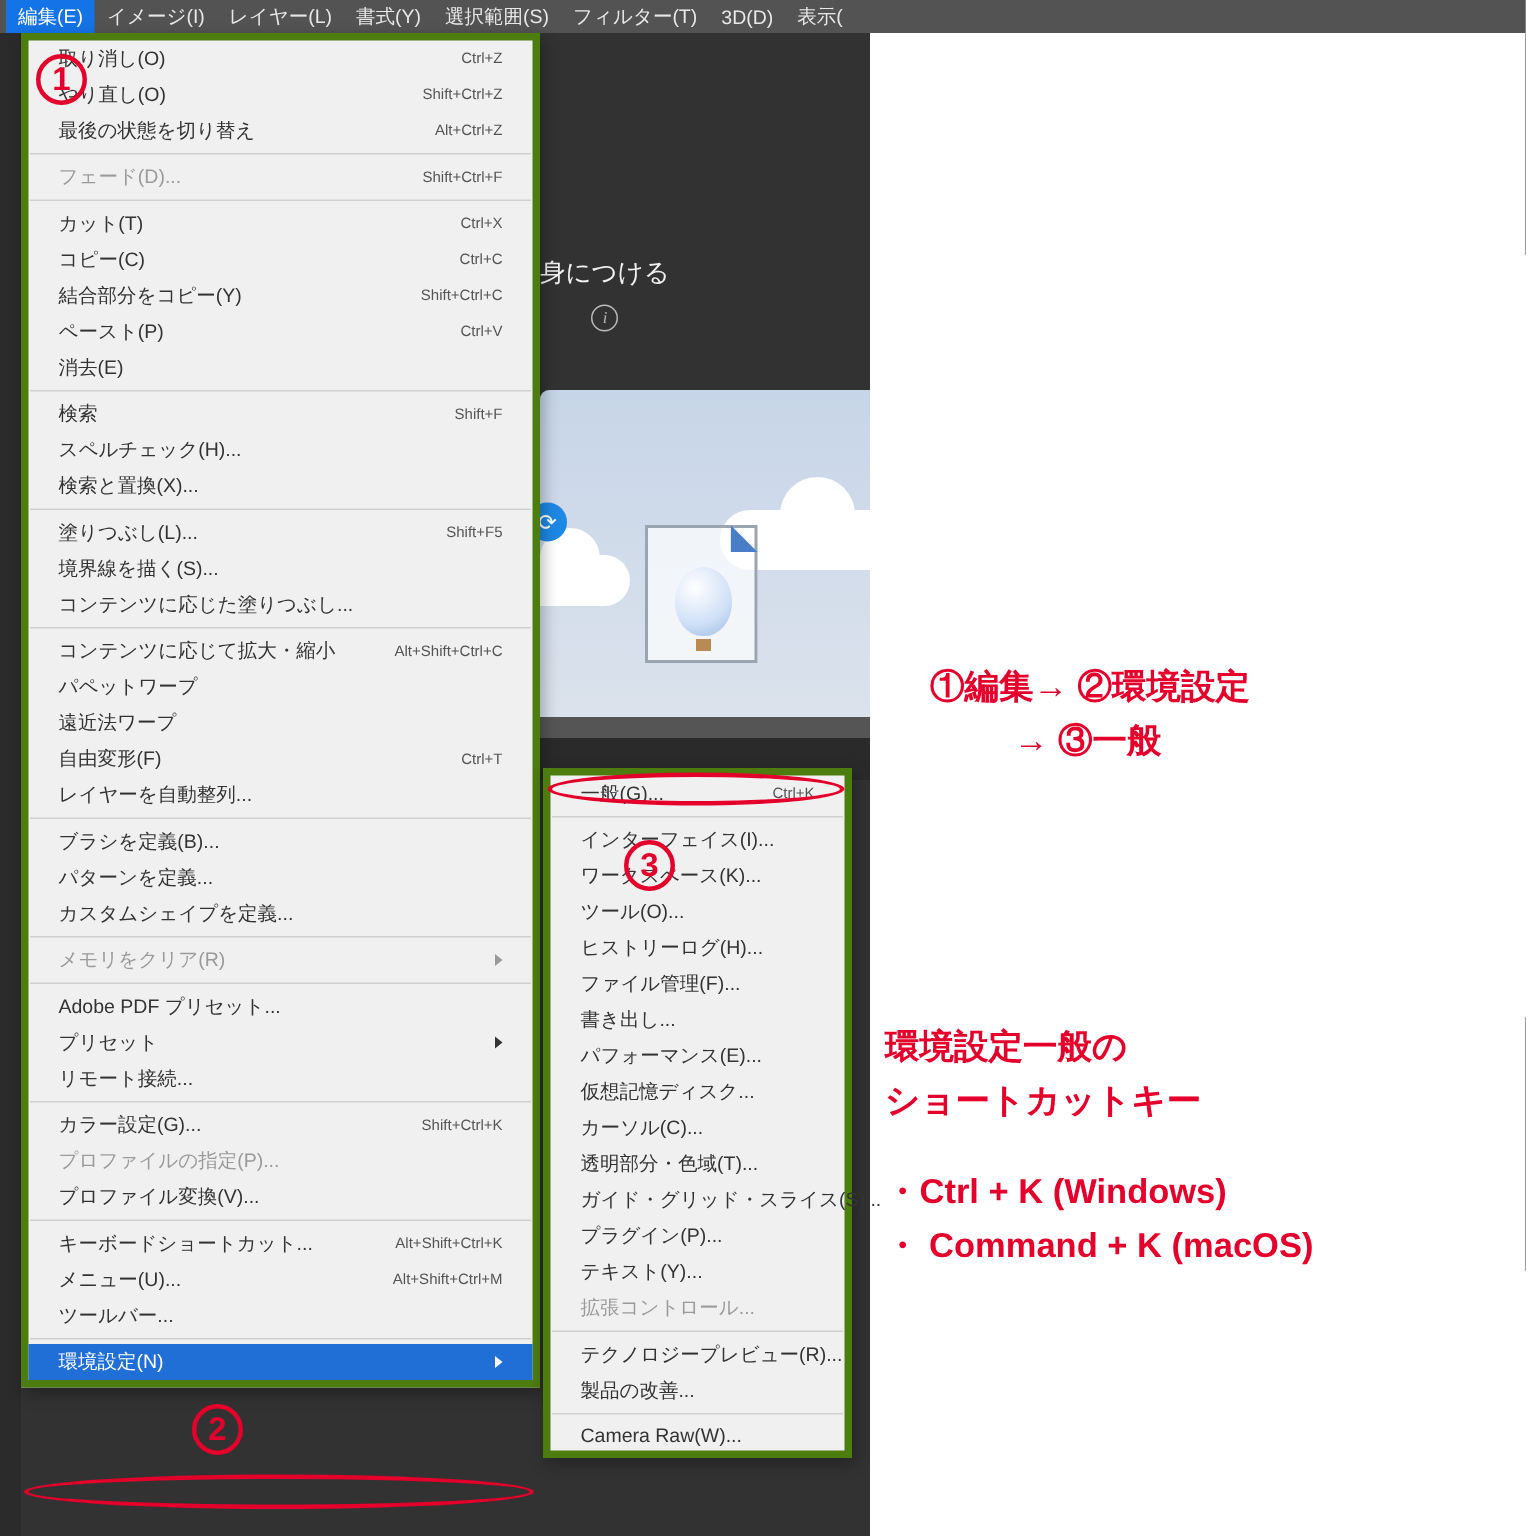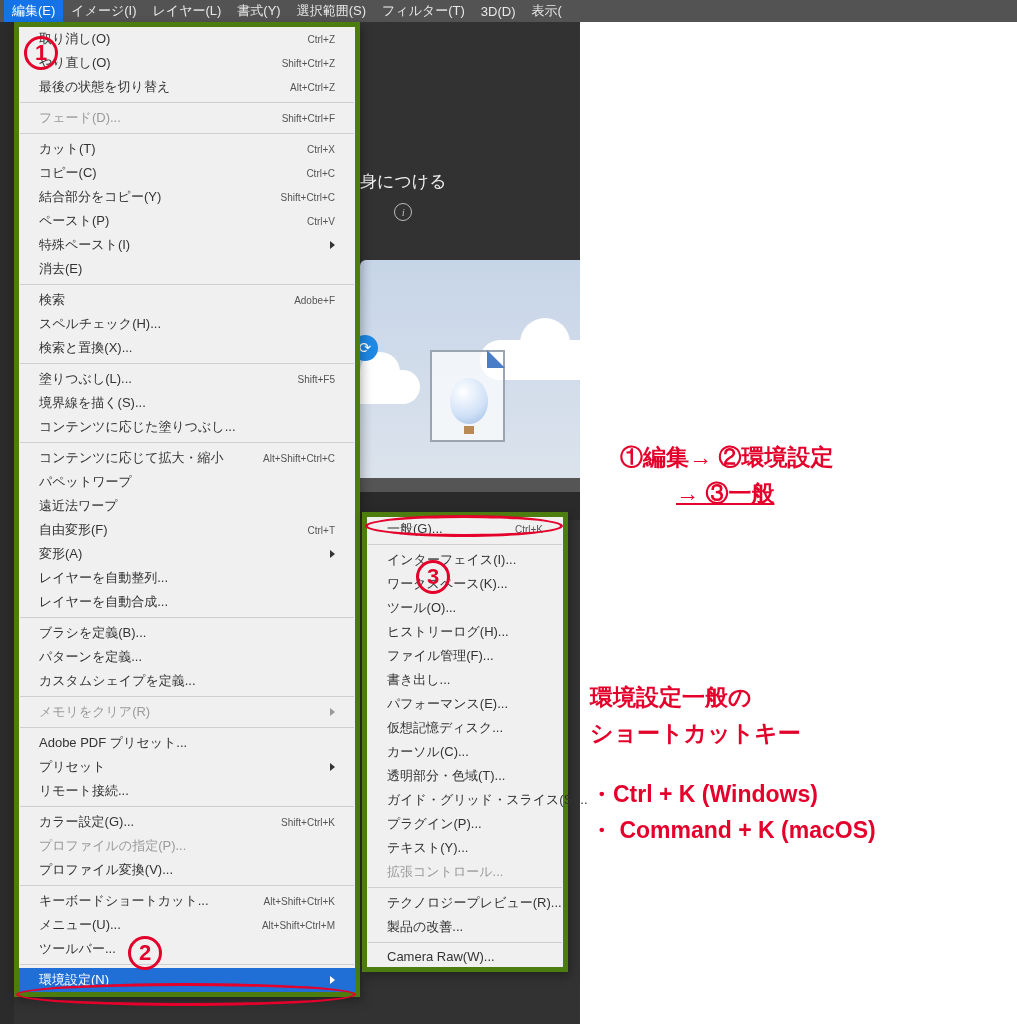--- a/index.html
+++ b/index.html
@@ -274,34 +274,28 @@
         <span class="shortcut">Shift+Ctrl+C</span>
       </span>
     </div>
     <div class="menu-row">
       <span>ペースト(P)</span>
       <span style="display: flex; align-items: center;">
         <span class="shortcut">Ctrl+V</span>
       </span>
     </div>
     <div class="menu-row">
-      <span>特殊ペースト(I)</span>
-      <span style="display: flex; align-items: center;">
-        <span class="menu-arrow"></span>
-      </span>
-    </div>
-    <div class="menu-row">
       <span>消去(E)</span>
       <span style="display: flex; align-items: center;"></span>
     </div>
     <div class="sep"></div>
     <div class="menu-row">
       <span>検索</span>
       <span style="display: flex; align-items: center;">
-        <span class="shortcut">Adobe+F</span>
+        <span class="shortcut">Shift+F</span>
       </span>
     </div>
     <div class="menu-row">
       <span>スペルチェック(H)...</span>
       <span style="display: flex; align-items: center;"></span>
     </div>
     <div class="menu-row">
       <span>検索と置換(X)...</span>
       <span style="display: flex; align-items: center;"></span>
     </div>
@@ -335,31 +329,21 @@
       <span>遠近法ワープ</span>
       <span style="display: flex; align-items: center;"></span>
     </div>
     <div class="menu-row">
       <span>自由変形(F)</span>
       <span style="display: flex; align-items: center;">
         <span class="shortcut">Ctrl+T</span>
       </span>
     </div>
     <div class="menu-row">
-      <span>変形(A)</span>
-      <span style="display: flex; align-items: center;">
-        <span class="menu-arrow"></span>
-      </span>
-    </div>
-    <div class="menu-row">
       <span>レイヤーを自動整列...</span>
-      <span style="display: flex; align-items: center;"></span>
-    </div>
-    <div class="menu-row">
-      <span>レイヤーを自動合成...</span>
       <span style="display: flex; align-items: center;"></span>
     </div>
     <div class="sep"></div>
     <div class="menu-row">
       <span>ブラシを定義(B)...</span>
       <span style="display: flex; align-items: center;"></span>
     </div>
     <div class="menu-row">
       <span>パターンを定義...</span>
       <span style="display: flex; align-items: center;"></span>
@@ -513,21 +497,21 @@
 
 <div class="callout-num" style="top:36px; left:24px;">1</div>
 <div class="callout-num" style="top:936px; left:128px;">2</div>
 <div class="callout-num" style="top:560px; left:416px;">3</div>
 
 <div class="ellipse" style="top:983px; left:16px; width:340px; height:23px;"></div>
 <div class="ellipse" style="top:515px; left:365px; width:198px; height:22px;"></div>
 
 <div class="note" style="top:440px; left:620px;">
   <div>①編集→ ②環境設定</div>
-  <div style="padding-left:56px;text-decoration:underline;">→ ③一般</div>
+  <div style="padding-left:56px;">→ ③一般</div>
 </div>
 
 <div class="note" style="top:680px; left:590px;">
   <div>環境設定一般の</div>
   <div>ショートカットキー</div>
   <ul style="margin-top:26px;">
     <li>Ctrl + K (Windows)</li>
     <li> Command + K (macOS)</li>
   </ul>
 </div>

